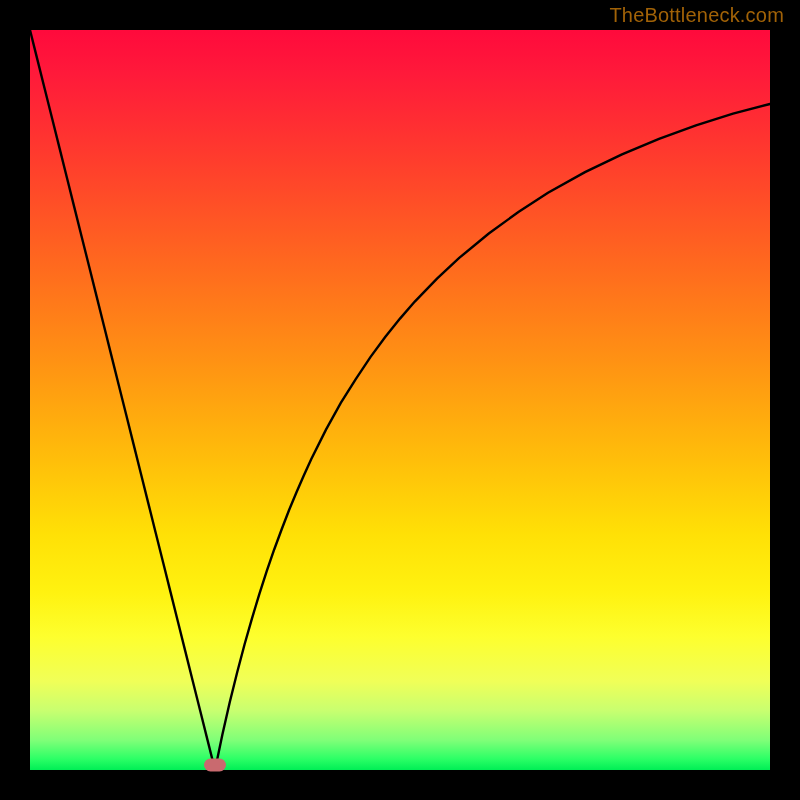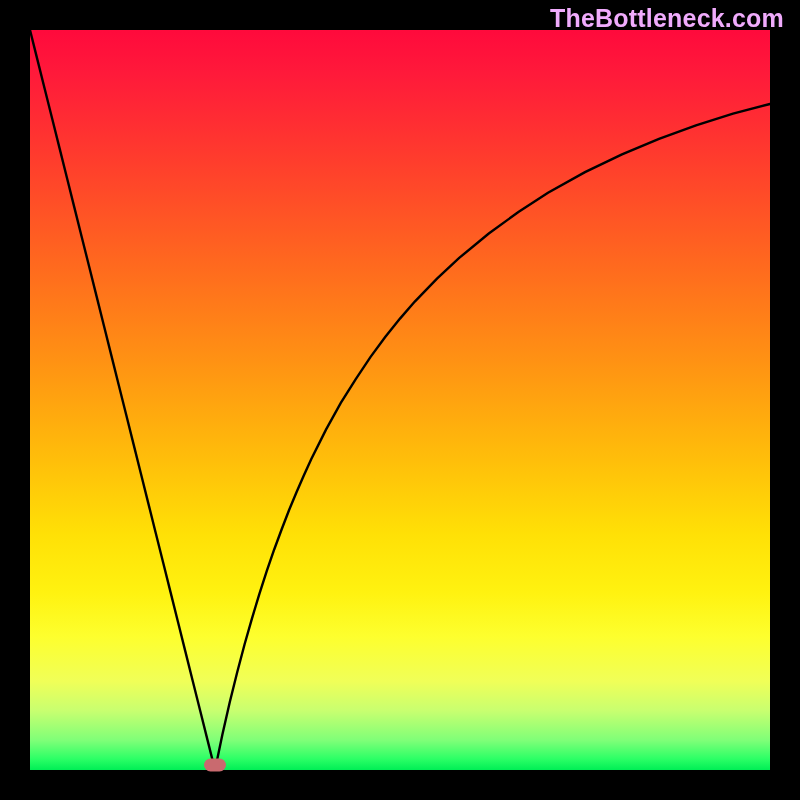--- a/index.html
+++ b/index.html
@@ -8,23 +8,23 @@
     width: 800px;
     height: 800px;
     background: #000;
     position: relative;
   }
   .watermark {
     position: absolute;
     top: 4px;
     right: 16px;
     font-family: Arial, Helvetica, sans-serif;
-    font-size: 25px;
-    color: #f0abfc;
-    font-weight: 700;
+    font-size: 20px;
+    color: #a16207;
+    font-weight: 400;
     letter-spacing: 0.2px;
   }
   .plot-area {
     position: absolute;
     left: 30px;
     top: 30px;
     width: 740px;
     height: 740px;
   }
   .gradient {

